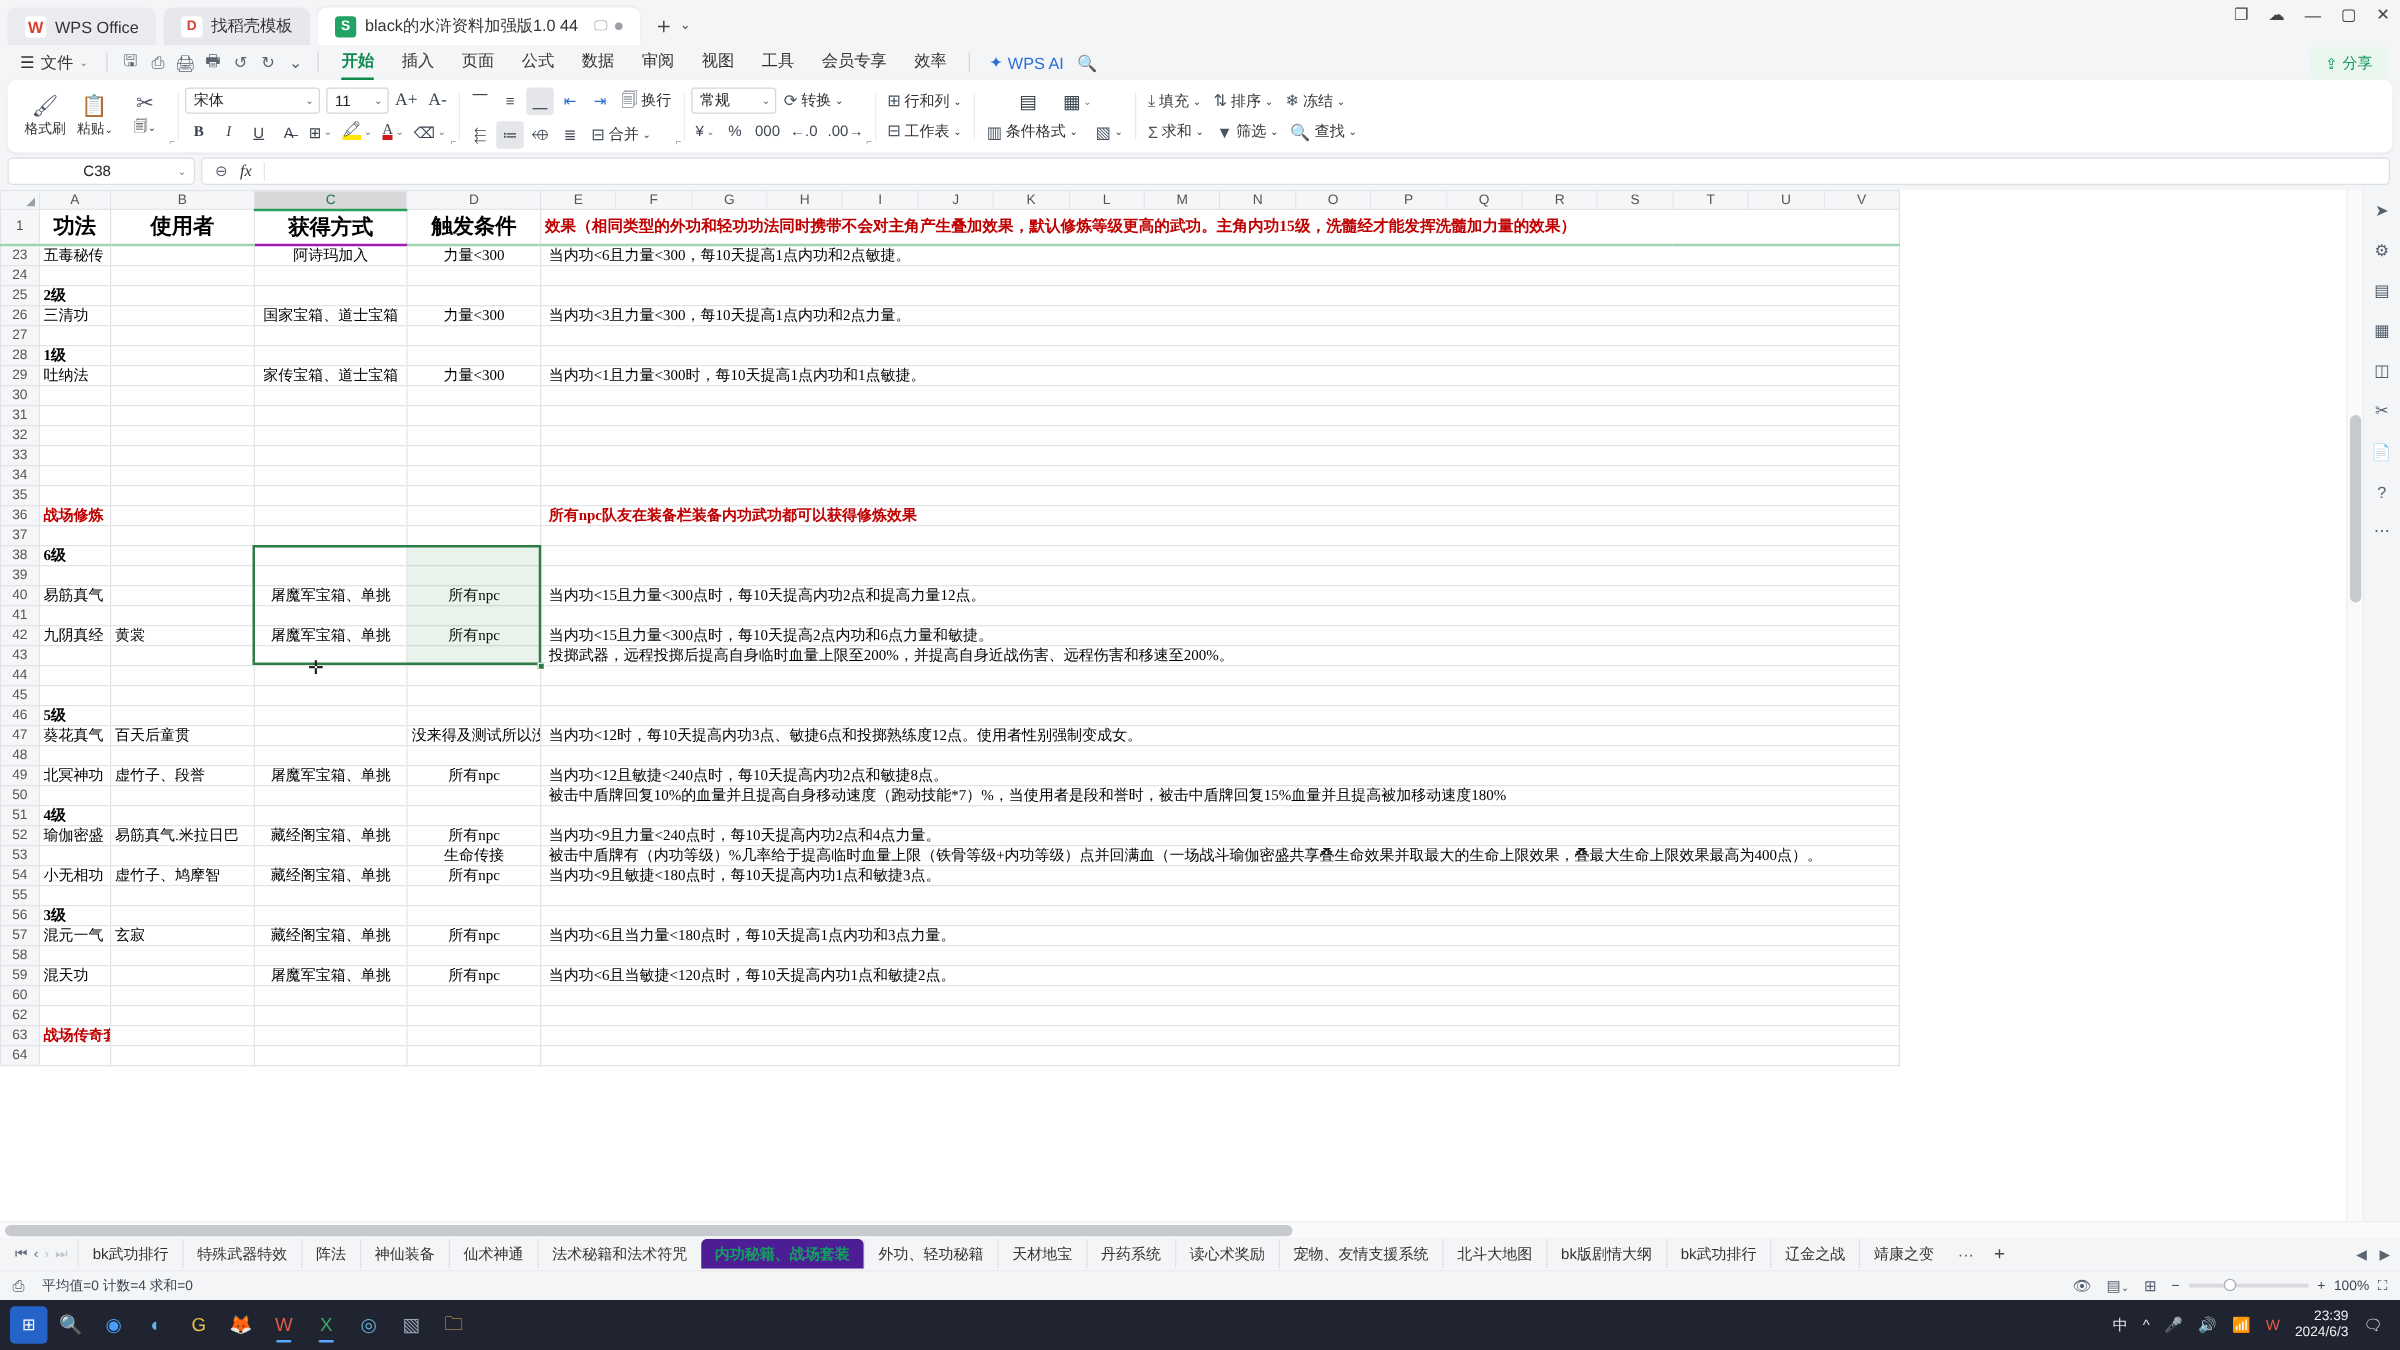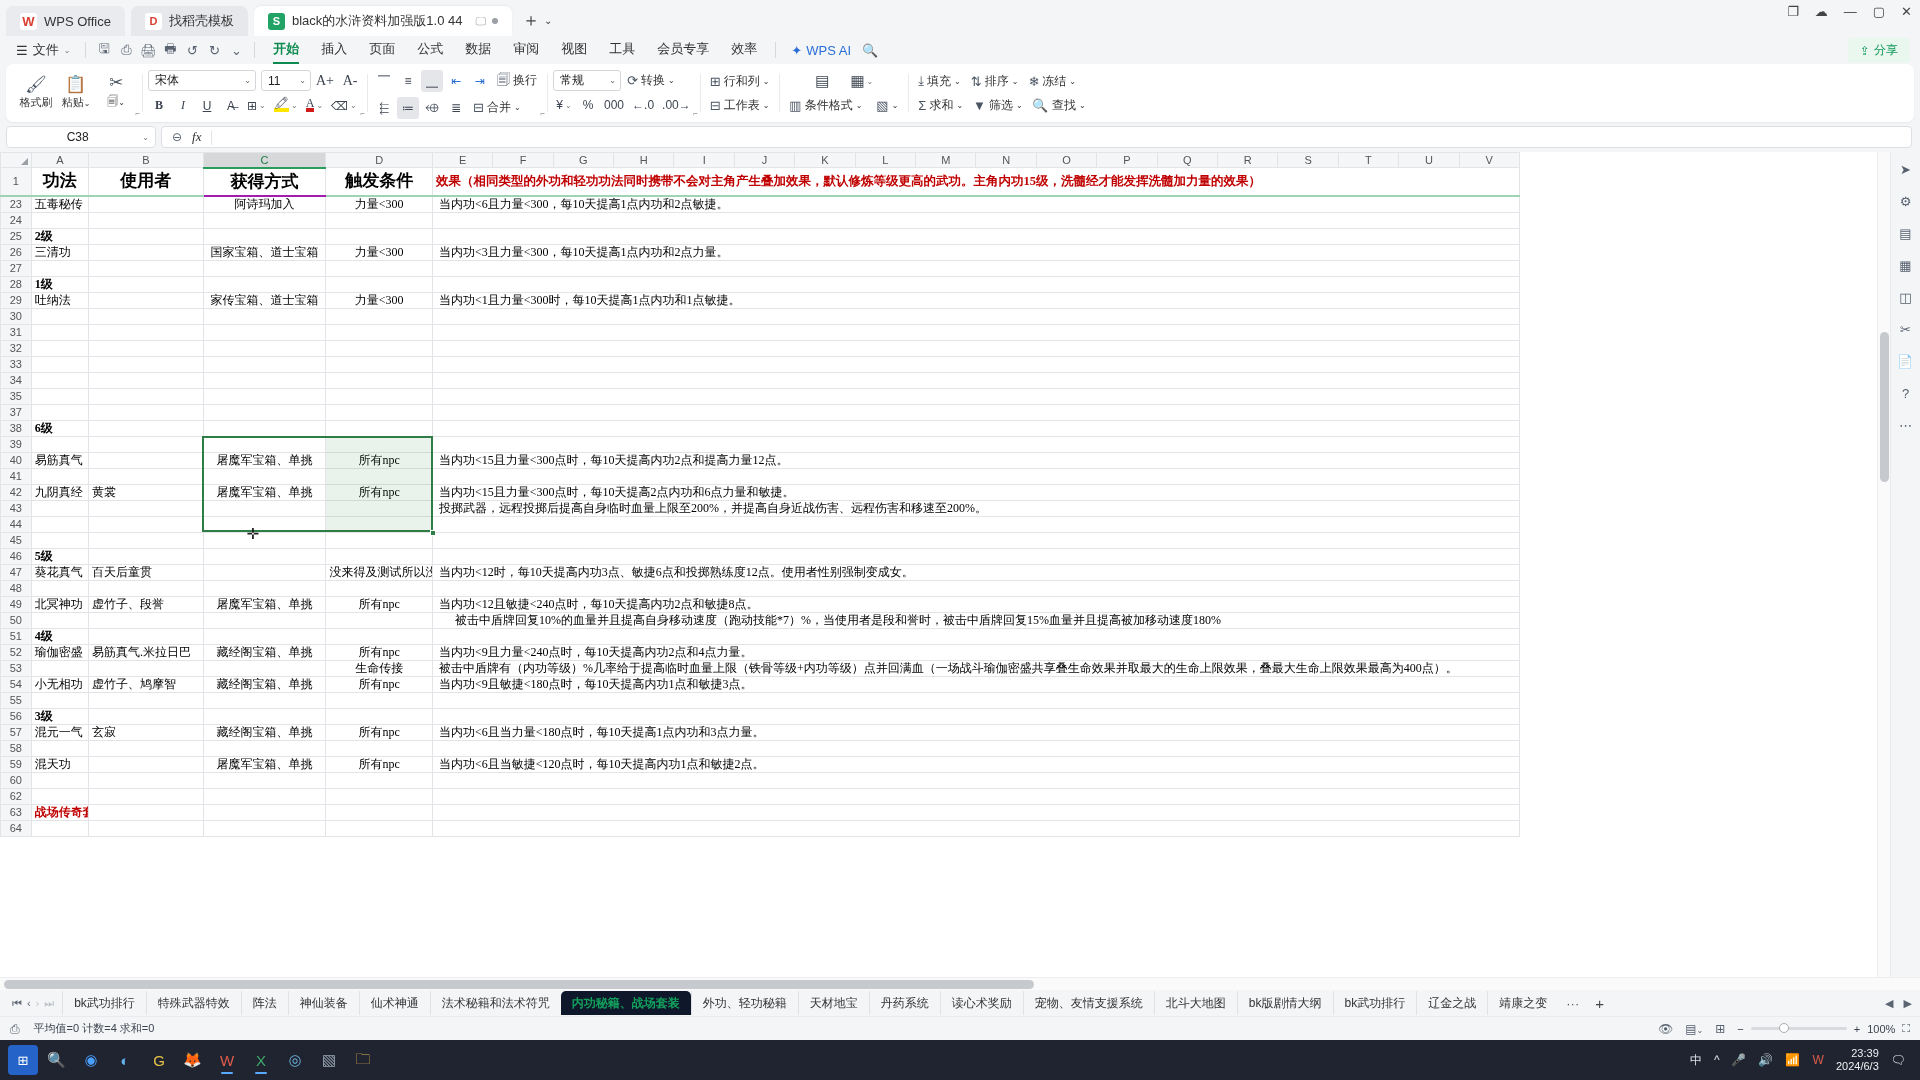--- a/index.html
+++ b/index.html
@@ -123,21 +123,21 @@
     padding-top: 6px; gap: 10px; border-left: 1px solid #e7e9eb; }
   .rail .ri { width: 22px; height: 22px; display: flex; align-items: center; justify-content: center;
     font-size: 13px; color: #55606e; border-radius: 4px; }
 
   
   .tabbar { height: 26px; background: #f4f5f7; display: flex; align-items: center; flex: 0 0 26px; padding-left: 4px; }
   .navbtns { display: flex; align-items: center; gap: 5px; padding: 0 8px; color: #606a78; font-size: 11px; }
   .navbtns span.dis { color: #c0c5cc; }
   .stab { height: 24px; display: flex; align-items: center; padding: 0 11px; font-size: 12px; color: #333;
     border-left: 1px solid #e0e2e5; white-space: nowrap; }
-  .stab.active { background: #0f172a; color: #12a05c; font-weight: bold; border-radius: 5px 5px 0 0; border-left: none; }
+  .stab.active { background: #4c1d95; color: #12a05c; font-weight: bold; border-radius: 5px 5px 0 0; border-left: none; }
   .tabmore { padding: 0 8px; color: #555; font-size: 13px; }
   .tabplus { padding: 0 8px; color: #444; font-size: 15px; }
   .tabright { margin-left: auto; display: flex; align-items: center; gap: 10px; padding-right: 8px; color: #5b6572; font-size: 11px; }
 
   
   .statusbar { height: 24px; background: #f4f5f7; display: flex; align-items: center; flex: 0 0 24px;
     padding: 0 10px; font-size: 11px; color: #3c4450; gap: 14px; border-top: 1px solid #e9ebee; }
   .sb-ic { font-size: 12px; color: #55606e; }
   .sb-right { margin-left: auto; display: flex; align-items: center; gap: 12px; }
   .zoomline { display: flex; align-items: center; gap: 7px; }
@@ -727,20 +727,38 @@
                 <div class="cell ctr"></div>
               </td>
               <td>
                 <div class="cell ctr"></div>
               </td>
               <td colspan="18" style="position:relative">
                 <div class="cell" style="white-space:nowrap;overflow:visible;position:absolute;left:3px;top:0"></div>
               </td>
             </tr>
             <tr>
+              <td class="rowh">36</td>
+              <td>
+                <div class="cell red bold">战场修炼</div>
+              </td>
+              <td>
+                <div class="cell"></div>
+              </td>
+              <td>
+                <div class="cell ctr"></div>
+              </td>
+              <td>
+                <div class="cell ctr"></div>
+              </td>
+              <td colspan="18" style="position:relative">
+                <div class="cell red" style="white-space:nowrap;overflow:visible;position:absolute;left:3px;top:0">所有npc队友在装备栏装备内功武功都可以获得修炼效果</div>
+              </td>
+            </tr>
+            <tr>
               <td class="rowh">37</td>
               <td>
                 <div class="cell"></div>
               </td>
               <td>
                 <div class="cell"></div>
               </td>
               <td>
                 <div class="cell ctr"></div>
               </td>
@@ -975,21 +993,21 @@
               <td>
                 <div class="cell"></div>
               </td>
               <td>
                 <div class="cell ctr"></div>
               </td>
               <td>
                 <div class="cell ctr"></div>
               </td>
               <td colspan="18" style="position:relative">
-                <div class="cell" style="white-space:nowrap;overflow:visible;position:absolute;left:19px;top:0">被击中盾牌回复10%的血量并且提高自身移动速度（跑动技能*7）%，当使用者是段和誉时，被击中盾牌回复15%血量并且提高被加移动速度180%</div>
+                <div class="cell" style="white-space:nowrap;overflow:visible;position:absolute;left:3px;top:0">被击中盾牌回复10%的血量并且提高自身移动速度（跑动技能*7）%，当使用者是段和誉时，被击中盾牌回复15%血量并且提高被加移动速度180%</div>
               </td>
             </tr>
             <tr>
               <td class="rowh">51</td>
               <td>
                 <div class="cell bold">4级</div>
               </td>
               <td>
                 <div class="cell"></div>
               </td>

